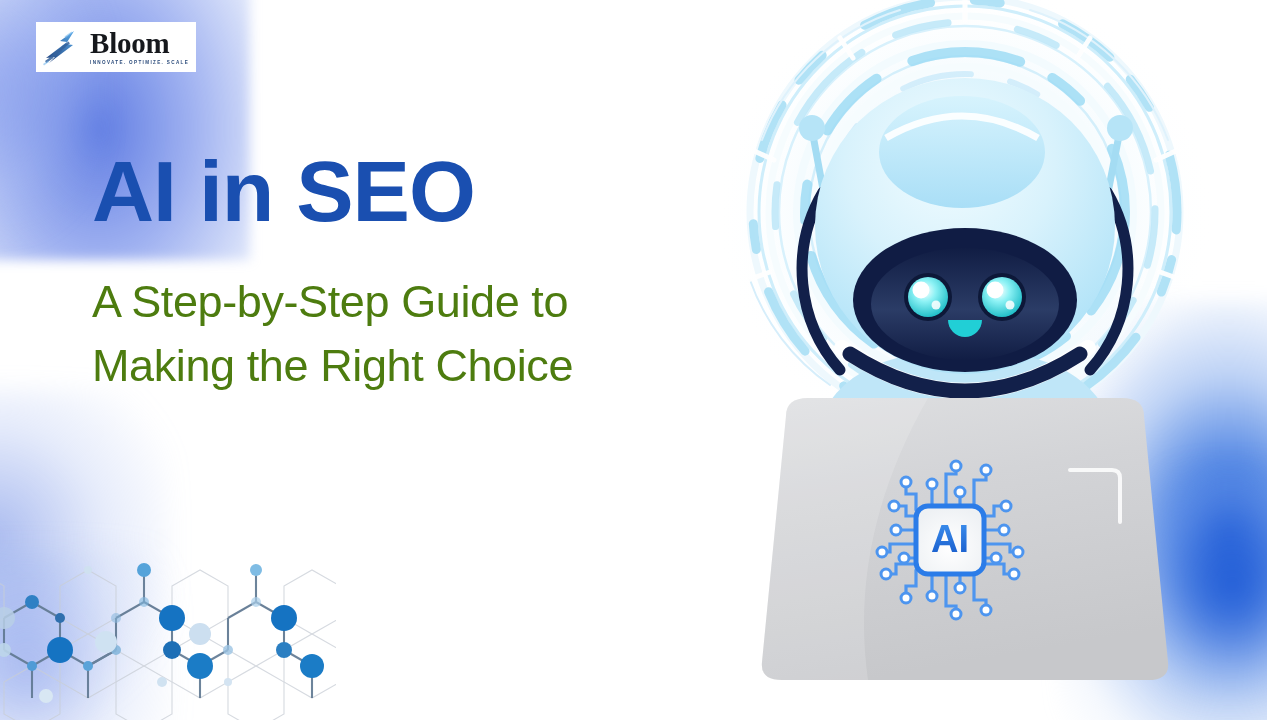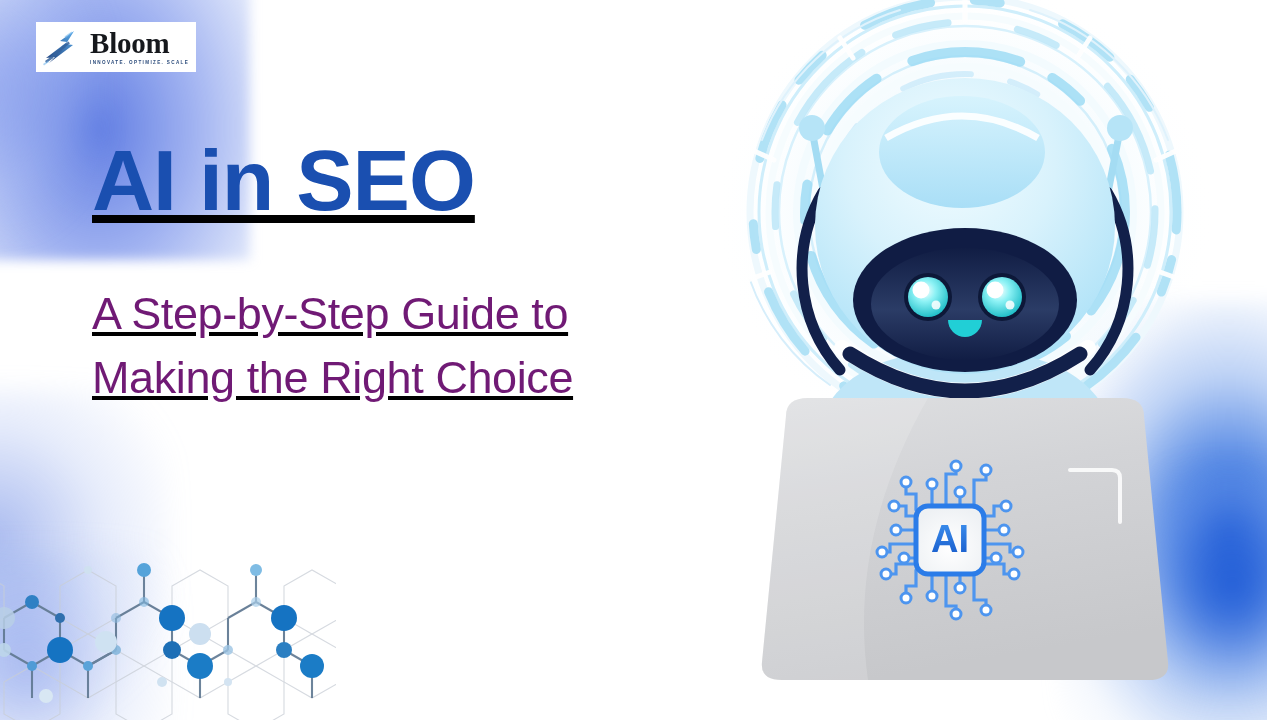--- a/index.html
+++ b/index.html
@@ -92,28 +92,28 @@
     font-family:"Liberation Serif", serif;
     font-size:29px; font-weight:700; color:#16181c;
     line-height:1.0; letter-spacing:-.2px;
   }
   #logo-tag {
     font-size:4.6px; font-weight:700; color:#2a4a7a;
     letter-spacing:1.35px; margin-top:2px; white-space:nowrap;
   }
 
   
-  #copy { position:absolute; left:92px; top:135px; width:560px; z-index:30;text-decoration:underline; }
+  #copy { position:absolute; left:92px; top:146px; width:560px; z-index:30; }
   #headline {
     font-size:86px; font-weight:700; color:#1a4fb0;
     letter-spacing:-1px; line-height:1.05;
   }
   #subhead {
-    margin-top:57px;
-    font-size:45px; font-weight:400; color:#701a75;
+    margin-top:34px;
+    font-size:45px; font-weight:400; color:#4d7c0f;
     line-height:1.42; letter-spacing:-.4px;
   }
 
   
   #art { position:absolute; left:690px; top:-10px; width:560px; height:730px; z-index:20; }
   #hex { position:absolute; left:-14px; bottom:-6px; width:350px; height:180px; z-index:25; }
 
   svg { display:block; }
 </style>
 </head>

